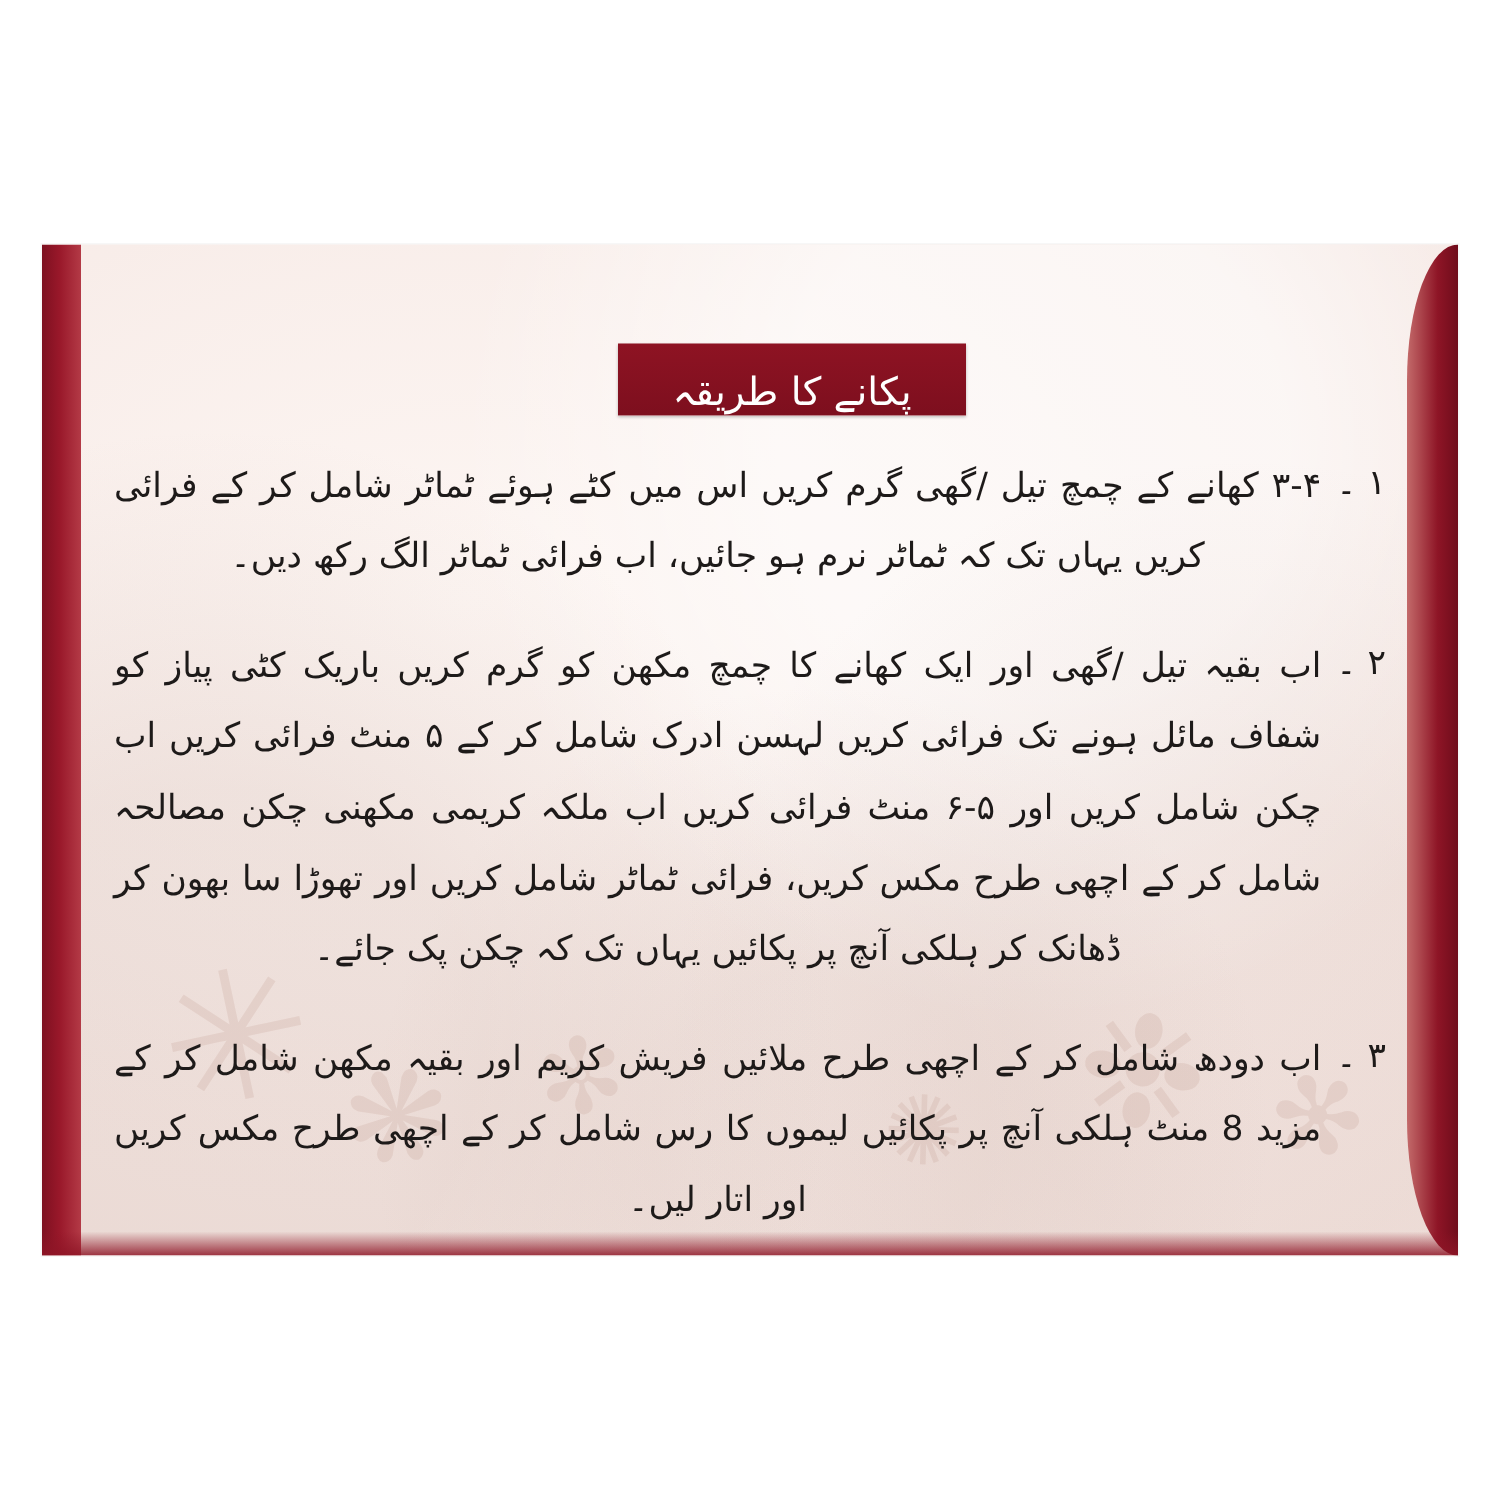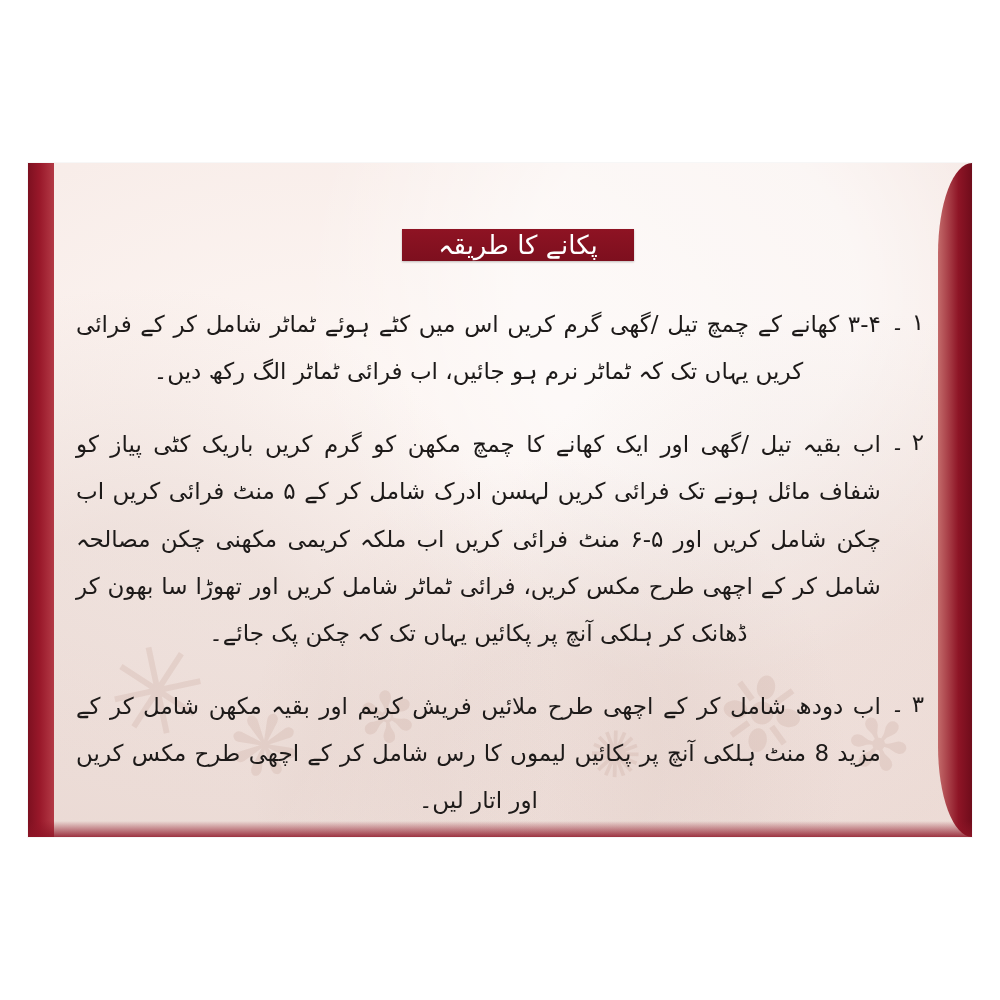--- a/index.html
+++ b/index.html
@@ -88,27 +88,27 @@
     bottom: 0;
     width: 100%;
     height: 16px;
     background: linear-gradient(0deg, #8e1526 0%, rgba(142,21,38,0) 100%);
     opacity: 0.85;
   }
 
   
   #heading {
     position: absolute;
-    left: 374px;
+    left: 384px;
     top: 66px;
     width: 232px;
-    height: 32px;
+    height: 48px;
     background: linear-gradient(180deg, #8e1323 0%, #7d0f1e 100%);
     display: flex;
-    align-items: center;
+    align-items: flex-end;
     justify-content: center;
     box-shadow: 0 1px 2px rgba(0,0,0,0.25);
   }
   #heading .heading-text {
     color: #ffffff;
     font-size: 26px;
     font-family: "DejaVu Sans", "Liberation Sans", sans-serif;
     direction: rtl;
     letter-spacing: 0.5px;
     white-space: nowrap;

